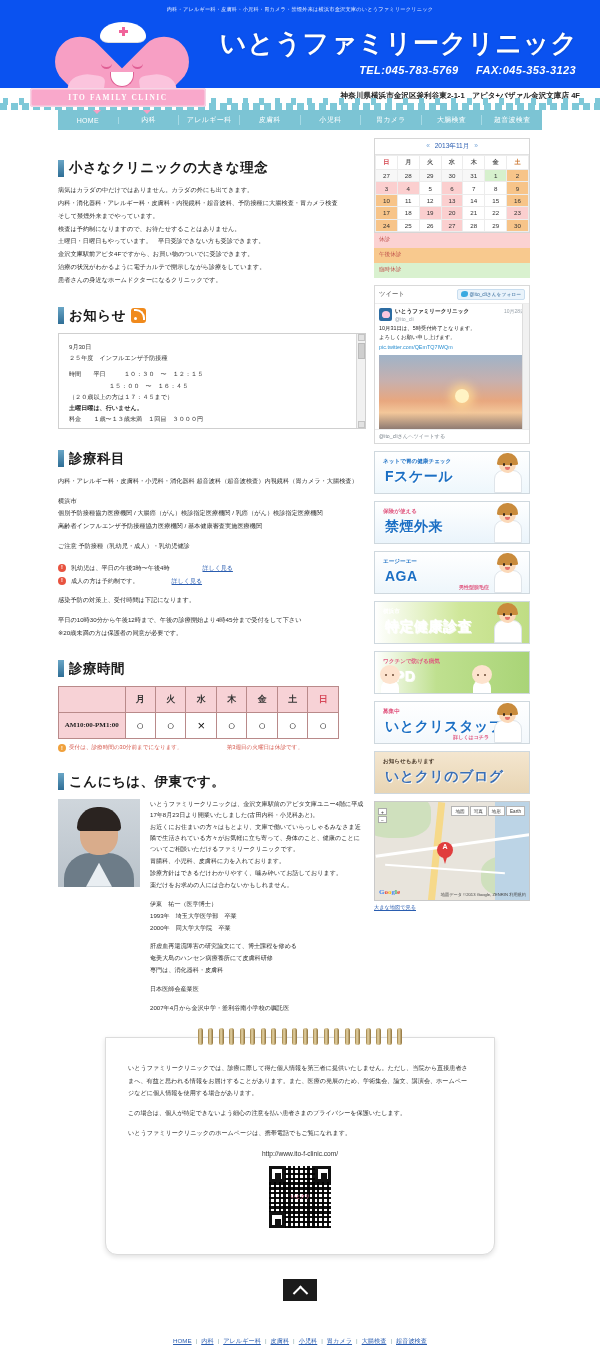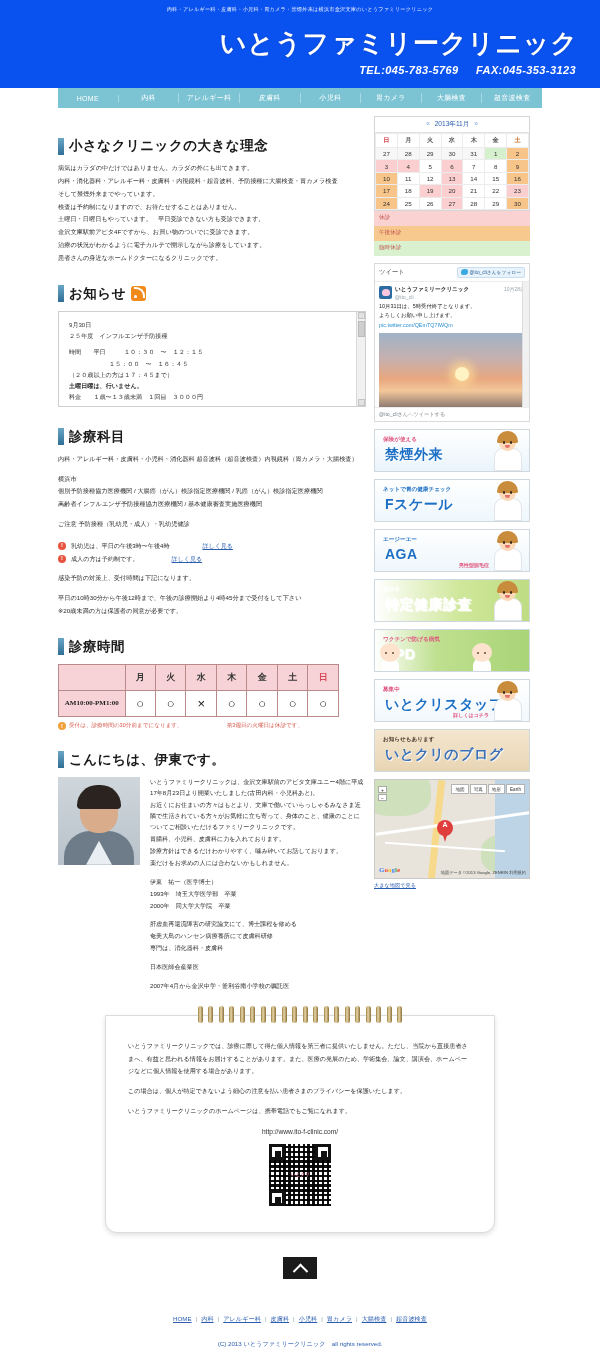--- a/index.html
+++ b/index.html
@@ -229,27 +229,46 @@
 </head>
 <body>
 
 <div class="page">
 
   <div class="topstrip">
     <div class="topstrip-text">内科・アレルギー科・皮膚科・小児科・胃カメラ・禁煙外来は横浜市金沢文庫のいとうファミリークリニック</div>
   </div>
 
   <div class="header">
+    <div class="logo-wrap">
+      <div class="nurse-cap"></div>
+      <div class="heart">
+        <div class="wing l"></div>
+        <div class="wing r"></div>
+        <div class="face">
+          <div class="eye l"></div>
+          <div class="eye r"></div>
+          <div class="mouth"></div>
+        </div>
+      </div>
+      <div class="ribbon">
+        <span>ITO FAMILY CLINIC</span>
+      </div>
+    </div>
     <div class="clinic-title">いとうファミリークリニック</div>
     <div class="tel-row">
       <span style="margin-left:0">TEL:045-783-5769</span>
       <span>FAX:045-353-3123</span>
     </div>
   </div>
 
+  <div class="addr-band">
+    <div class="addr-text">神奈川県横浜市金沢区釜利谷東2-1-1　アピタ+バザァル金沢文庫店 4F</div>
+    <div class="skyline"></div>
+  </div>
 
   <div class="nav" id="nav">
       <a href="#">HOME</a>
       <a href="#">内科</a>
       <a href="#">アレルギー科</a>
       <a href="#">皮膚科</a>
       <a href="#">小児科</a>
       <a href="#">胃カメラ</a>
       <a href="#">大腸検査</a>
       <a href="#">超音波検査</a>
@@ -492,35 +511,35 @@
           </div>
           <div class="tw-photo">
             <div class="tw-sun"></div>
           </div>
           <div class="tw-scroll"></div>
         </div>
         <div class="tw-foot">@ito_cliさんへツイートする</div>
       </div>
 
       <div id="banners">
-          <div class="bn" style="background: linear-gradient(rgb(255, 255, 255), rgb(234, 244, 251));">
-            <div class="t1" style="left: 8px; top: 6px; font-size: 5.6px; color: rgb(224, 86, 127);">保険が使える</div>
-            <div class="t1" style="left: 10px; top: 16px; font-size: 14px; letter-spacing: 0.5px; color: rgb(27, 111, 196); text-shadow: rgba(255, 255, 255, 0.9) 0px 0px 1px, rgba(255, 255, 255, 0.8) 1px 1px 0px;">禁煙外来</div>
+          <div class="bn" style="background: linear-gradient(rgb(255, 255, 255), rgb(238, 247, 252));">
+            <div class="t1" style="left: 8px; top: 6px; font-size: 5.6px; color: rgb(27, 111, 196);">ネットで胃の健康チェック</div>
+            <div class="t1" style="left: 10px; top: 16px; font-size: 14px; letter-spacing: 0.5px; color: rgb(27, 111, 196); text-shadow: rgba(255, 255, 255, 0.9) 0px 0px 1px, rgba(255, 255, 255, 0.8) 1px 1px 0px;">Fスケール</div>
             <div class="bn-person">
               <div class="bp-body"></div>
               <div class="bp-head"></div>
               <div class="bp-hair"></div>
               <div class="bp-eye l"></div>
               <div class="bp-eye r"></div>
               <div class="bp-mouth"></div>
             </div>
           </div>
-          <div class="bn" style="background: linear-gradient(rgb(255, 255, 255), rgb(238, 247, 252));">
-            <div class="t1" style="left: 8px; top: 6px; font-size: 5.6px; color: rgb(27, 111, 196);">ネットで胃の健康チェック</div>
-            <div class="t1" style="left: 10px; top: 16px; font-size: 14px; letter-spacing: 0.5px; color: rgb(27, 111, 196); text-shadow: rgba(255, 255, 255, 0.9) 0px 0px 1px, rgba(255, 255, 255, 0.8) 1px 1px 0px;">Fスケール</div>
+          <div class="bn" style="background: linear-gradient(rgb(255, 255, 255), rgb(234, 244, 251));">
+            <div class="t1" style="left: 8px; top: 6px; font-size: 5.6px; color: rgb(224, 86, 127);">保険が使える</div>
+            <div class="t1" style="left: 10px; top: 16px; font-size: 14px; letter-spacing: 0.5px; color: rgb(27, 111, 196); text-shadow: rgba(255, 255, 255, 0.9) 0px 0px 1px, rgba(255, 255, 255, 0.8) 1px 1px 0px;">禁煙外来</div>
             <div class="bn-person">
               <div class="bp-body"></div>
               <div class="bp-head"></div>
               <div class="bp-hair"></div>
               <div class="bp-eye l"></div>
               <div class="bp-eye r"></div>
               <div class="bp-mouth"></div>
             </div>
           </div>
           <div class="bn" style="background: linear-gradient(rgb(255, 255, 255), rgb(238, 246, 251));">

